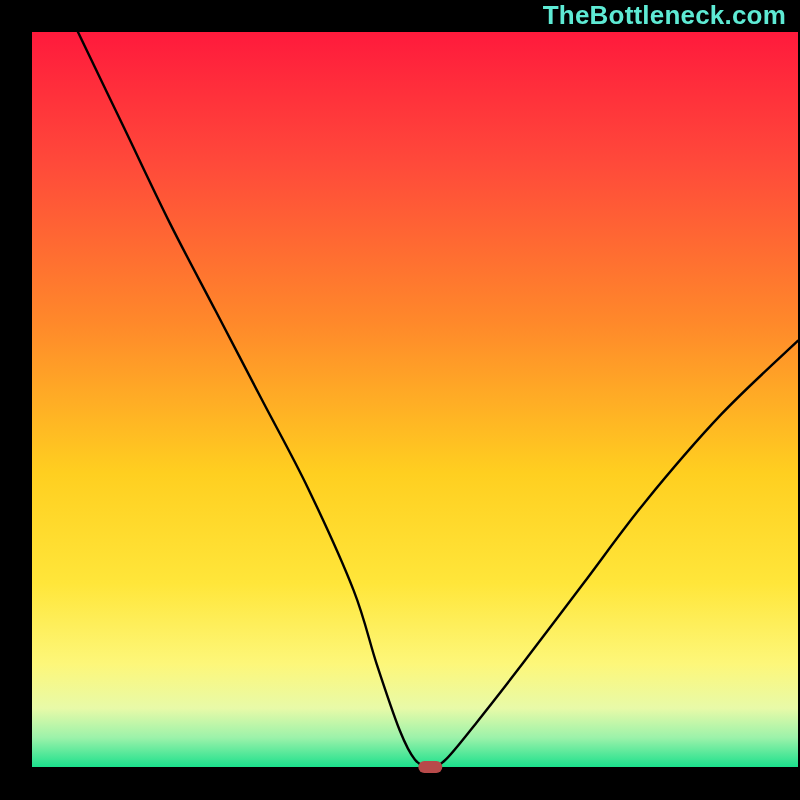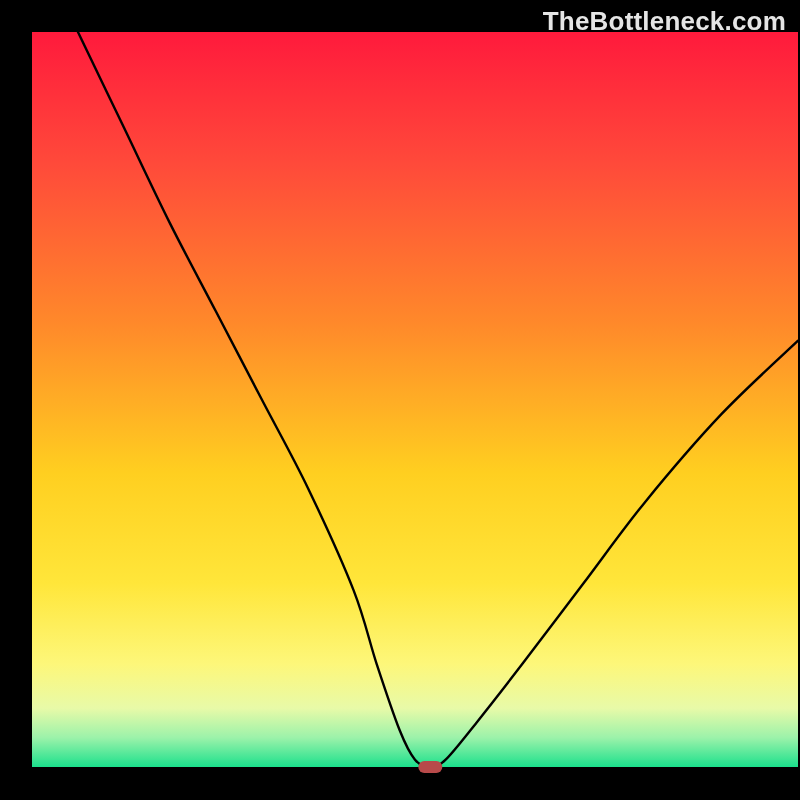--- a/index.html
+++ b/index.html
@@ -14,25 +14,25 @@
   .plot-wrap {
     position: relative;
     width: 800px;
     height: 800px;
   }
   svg {
     display: block;
   }
   .watermark {
     position: absolute;
-    top: 6px;
+    top: 0;
     right: 14px;
     font-size: 26px;
     font-weight: 600;
-    color: #e5e5e5;
+    color: #5eead4;
     letter-spacing: 0.2px;
     pointer-events: none;
     user-select: none;
     text-align: center;
   }
   .minpoint {
     fill: #b84a4a;
     stroke: none;
   }
   .curve {

